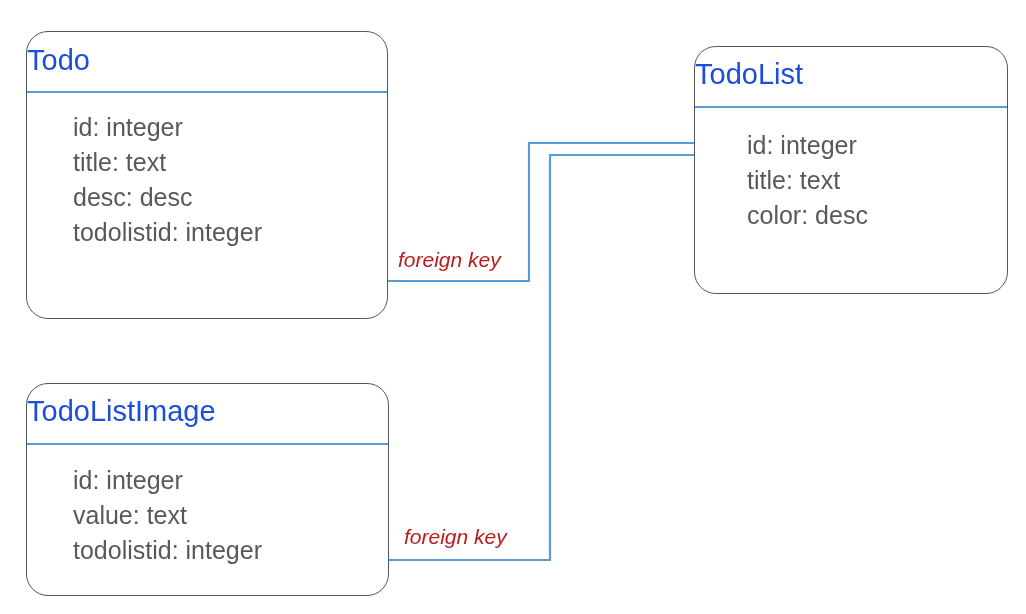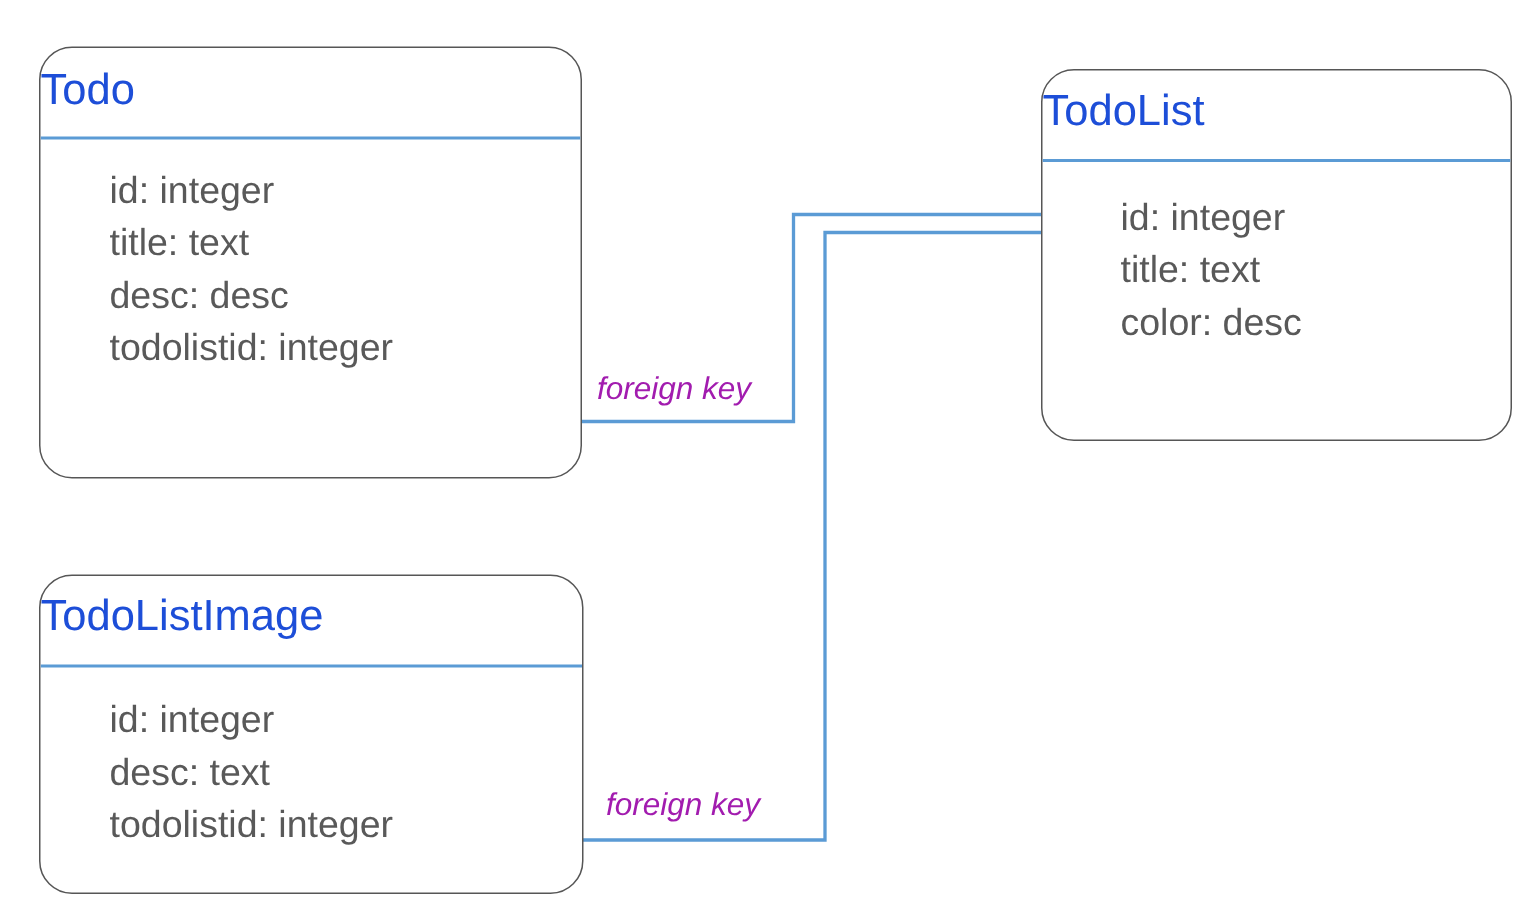--- a/index.html
+++ b/index.html
@@ -93,21 +93,21 @@
     left: 0;
     top: 0;
     width: 1026px;
     height: 614px;
     z-index: 1;
   }
 
   
   .edge-label {
     position: absolute;
-    color: #a21caf;
+    color: #b91c1c;
     font-size: 21px;
     font-style: italic;
     white-space: nowrap;
     background: #ffffff;
     padding: 1px 4px;
     z-index: 2;
   }
   #label-fk-todo {
     left: 394px;
     top: 247px;
@@ -150,21 +150,21 @@
       <li>title: text</li>
       <li>color: desc</li>
     </ul>
   </div>
 
   <div class="entity" id="entity-todolistimage">
     <div class="entity-title">TodoListImage</div>
     <div class="entity-divider"></div>
     <ul class="entity-attrs">
       <li>id: integer</li>
-      <li>desc: text</li>
+      <li>value: text</li>
       <li>todolistid: integer</li>
     </ul>
   </div>
 
   <div class="edge-label" id="label-fk-todo">foreign key</div>
   <div class="edge-label" id="label-fk-todolistimage">foreign key</div>
 
 </div>
 
 </body></html>

